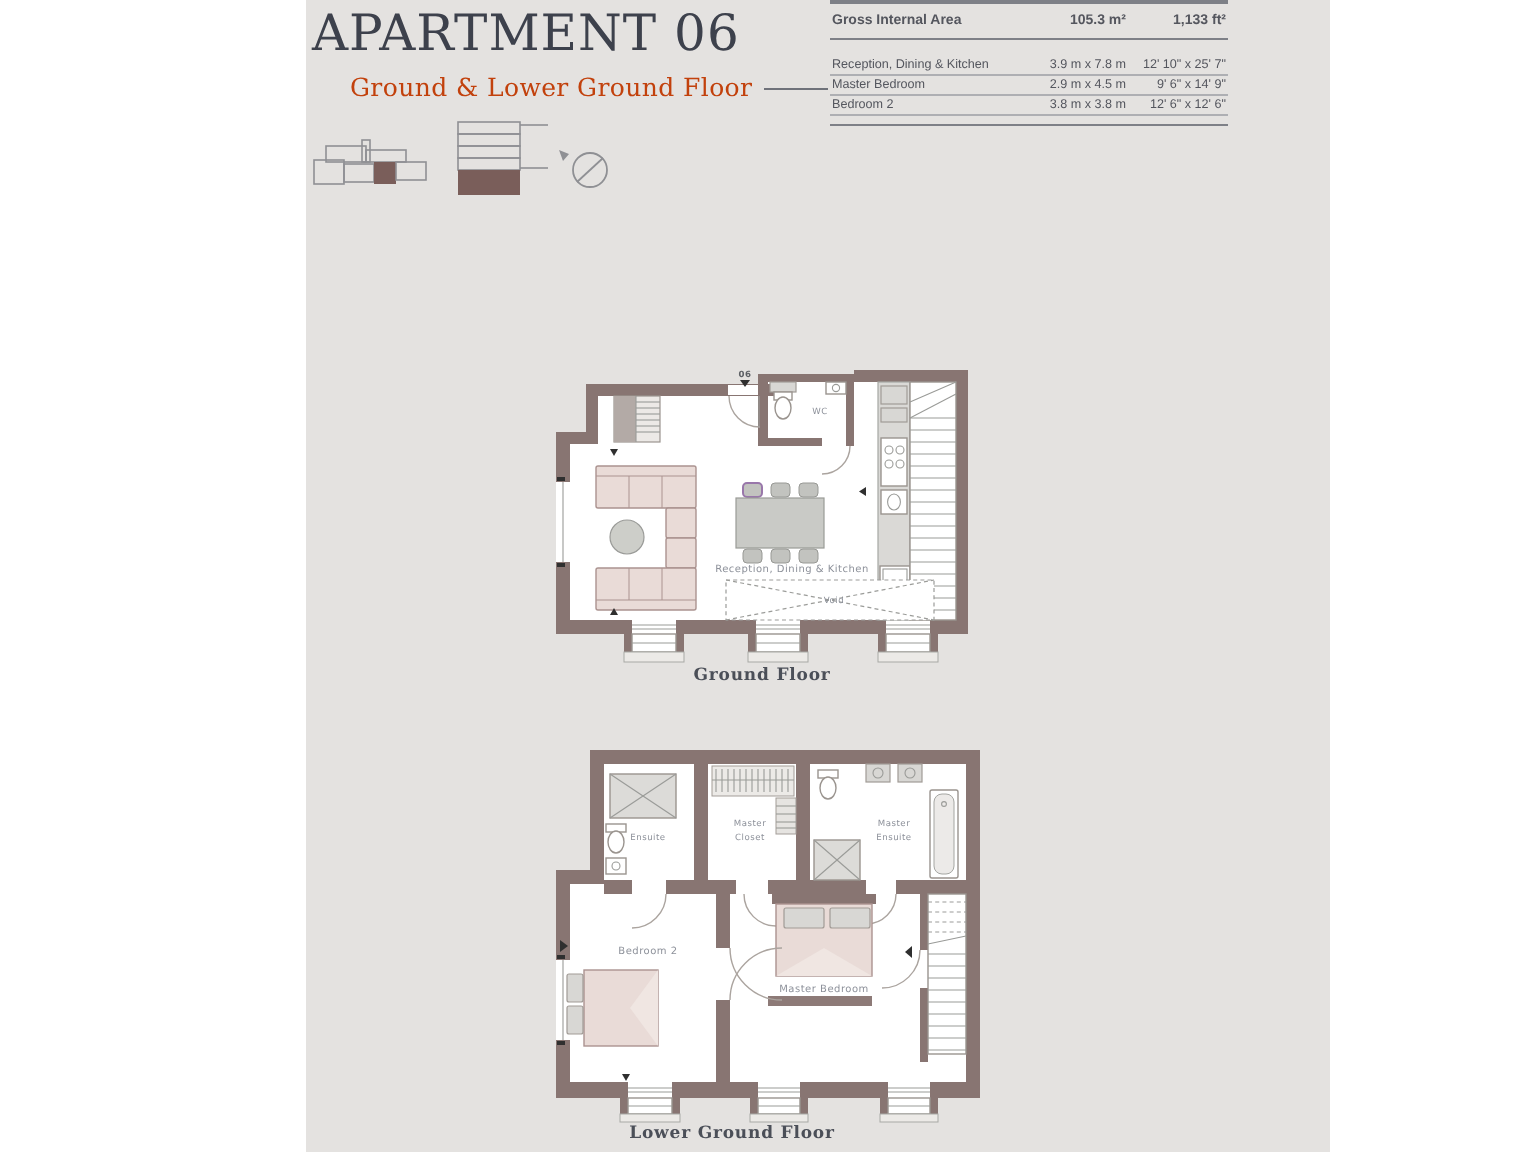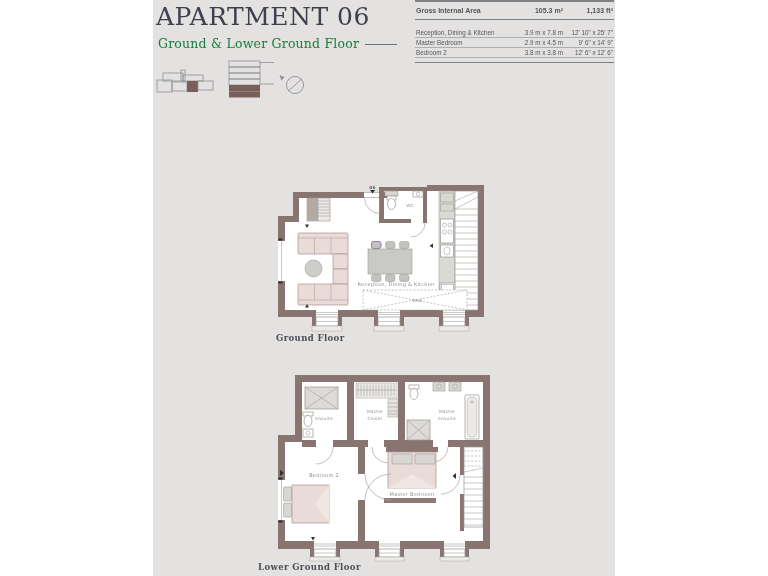--- a/index.html
+++ b/index.html
@@ -1,37 +1,37 @@
 <!DOCTYPE html>
 <html><head>
 <meta charset="utf-8">
 <style>
   html,body{margin:0;padding:0}
   body{width:768px;height:576px;background:#ffffff;position:relative;overflow:hidden;
        font-family:"Liberation Sans","DejaVu Sans",sans-serif;}
-  .page{position:absolute;left:153px;top:0;width:462px;height:576px;background:#e4e2e0;}
+  .page{position:absolute;left:153px;top:0;width:512px;height:576px;background:#e4e2e0;}
   .title{position:absolute;left:3px;top:2px;font-family:"DejaVu Serif",serif;
          font-size:25px;letter-spacing:0.5px;color:#3d414c;font-weight:400;white-space:nowrap;}
-  .subtitle{position:absolute;left:5px;top:36px;font-family:"DejaVu Serif",serif;
-         font-size:12.5px;color:#15803d;letter-spacing:0.2px;white-space:nowrap;}
+  .subtitle{position:absolute;left:22px;top:36px;font-family:"DejaVu Serif",serif;
+         font-size:12.5px;color:#c2410c;letter-spacing:0.2px;white-space:nowrap;}
   .subtitle-line{display:inline-block;width:32px;border-bottom:1px solid #6f727a;
          margin-left:6px;vertical-align:3px;}
   .icon{position:absolute;}
   .area-table{position:absolute;left:262px;top:0;width:199px;color:#54565e;}
   .at-header{display:flex;align-items:center;height:17px;border-top:2px solid #7e8087;
          border-bottom:1px solid #7e8087;font-weight:bold;font-size:7px;}
   .at-rows{margin-top:8px;}
   .at-row{display:flex;align-items:center;height:9px;border-bottom:1px solid #aeafb3;font-size:6.3px;}
   .at-end{height:4px;border-bottom:1px solid #7e8087;}
   .c1{flex:1;text-align:left;padding-left:1px;}
   .c2{width:55px;text-align:right;}
   .c3{width:50px;text-align:right;padding-right:1px;}
   .plan{position:absolute;}
   .floor-caption{position:absolute;font-family:"DejaVu Serif",serif;font-size:8.5px;font-weight:bold;
-         color:#4b4f58;letter-spacing:0.4px;}
+         color:#4b4f58;letter-spacing:0.4px;text-align:center;}
   
   .wall{fill:#887572;stroke:none}
   .floor{fill:#ffffff;stroke:none}
   .fix{fill:#ffffff;stroke:#9a948f;stroke-width:0.7}
   .gfx{fill:#d8d7d4;stroke:#a19b96;stroke-width:0.6}
   .pink{fill:#e9dbd7;stroke:#ab9390;stroke-width:0.7}
   .pline{stroke:#ab9390;stroke-width:0.5;fill:none}
   .gfurn{fill:#c9cac6;stroke:#9a9b97;stroke-width:0.6}
   .chair{fill:#c2c3bf;stroke:#97) ;}
   .thin{stroke:#9a9b98;stroke-width:0.55;fill:none}

